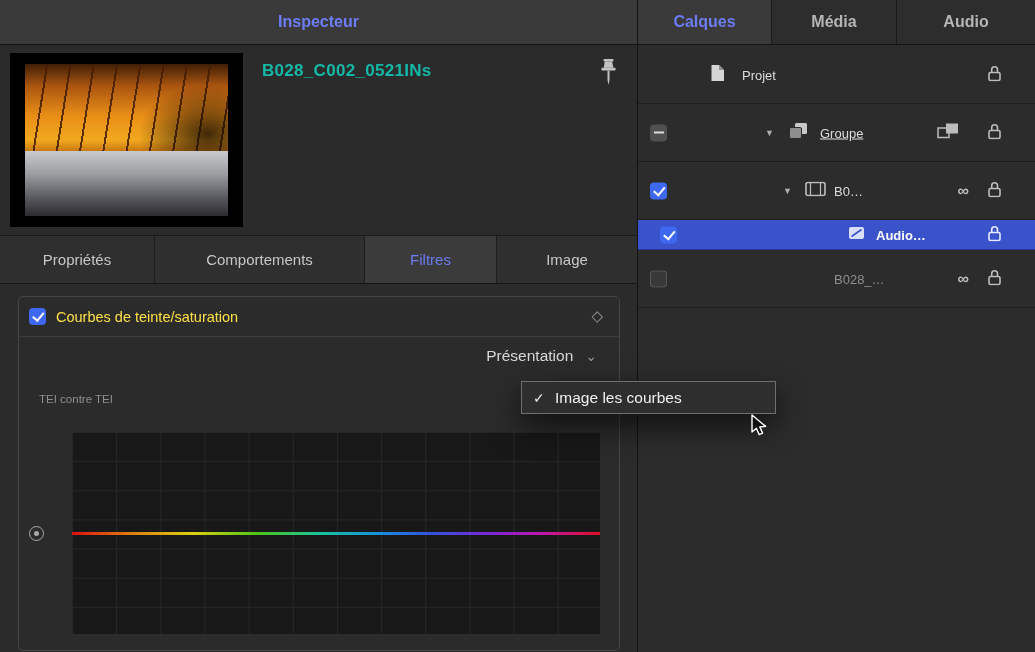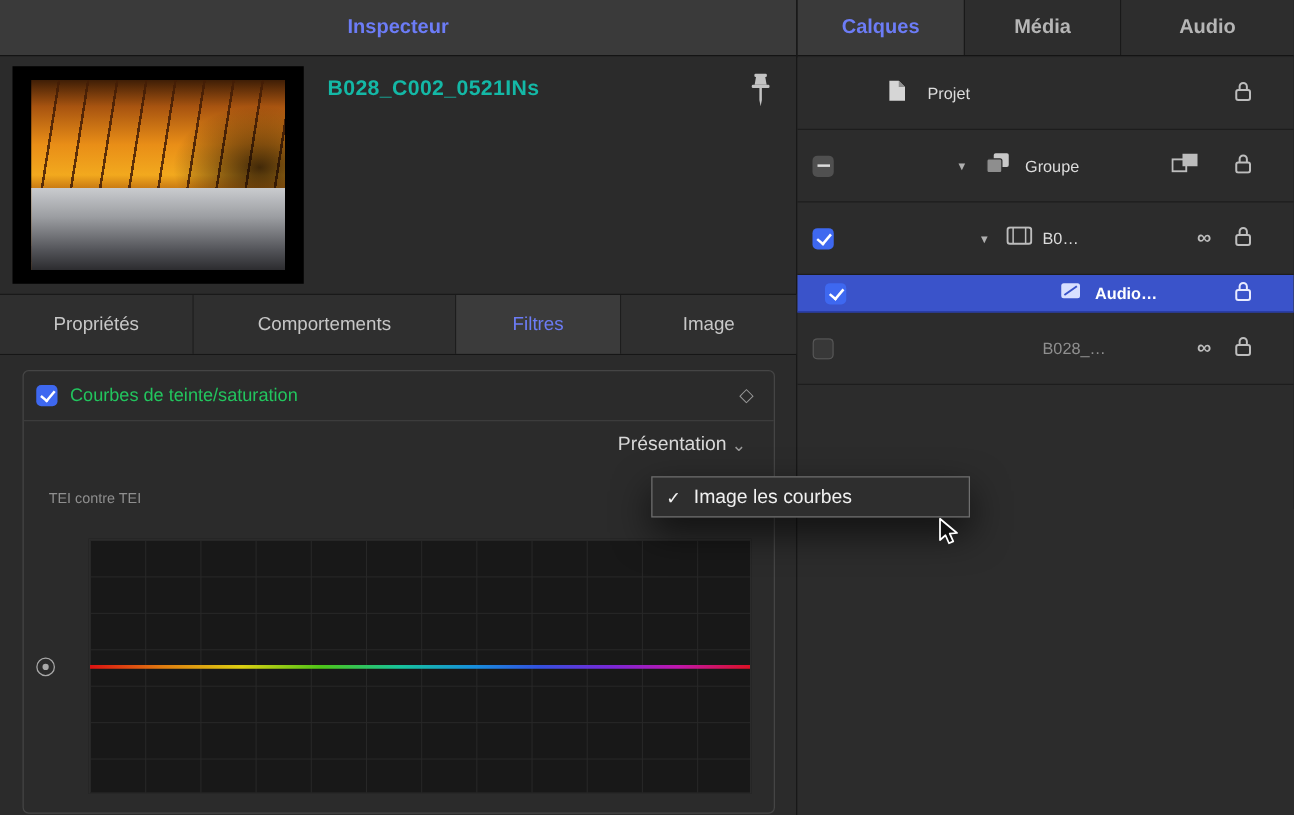--- a/index.html
+++ b/index.html
@@ -36,23 +36,23 @@
   
   .insp-tabs{position:absolute;left:0;top:235px;width:637px;height:49px;display:flex;background:#2f2f2f;
              border-top:1px solid #191919;border-bottom:1px solid #161616}
   .itab{display:flex;align-items:center;justify-content:center;font-size:15px;font-weight:400;color:#c7c7c7;
         border-right:1px solid #1d1d1d;background:#2f2f2f}
   .itab.sel{background:#3b3b3b;color:#6c7cf6}
 
   
   .filter-group{position:absolute;left:18px;top:296px;width:602px;height:355px;border:1px solid #454545;border-radius:5px}
   .fg-header{position:absolute;left:0;top:0;width:100%;height:40px;border-bottom:1px solid #3c3c3c;display:flex;align-items:center}
-  .fname{margin-left:10px;font-size:14.5px;color:#22c55e}
+  .fname{margin-left:10px;font-size:14.5px;color:#fde047}
   .diamond{position:absolute;right:16px;top:10px;color:#989898;font-size:15px}
-  .presentation{position:absolute;right:22px;top:50px;display:flex;align-items:center;gap:4px;cursor:default}
+  .presentation{position:absolute;right:22px;top:50px;display:flex;align-items:center;gap:12px;cursor:default}
   .plabel{font-size:15.5px;color:#d8d8d8}
   .chev{font-size:14px;color:#9a9a9a;line-height:12px}
   .graph-label{position:absolute;left:20px;top:96px;font-size:11.5px;color:#8f8f8f}
   .graph{position:absolute;left:52px;top:134px;width:530px;height:204px;background-color:#181818;border:1px solid #2b2b2b;
          background-image:linear-gradient(#272727 1px,transparent 1px),linear-gradient(90deg,#272727 1px,transparent 1px);
          background-size:44.17px 29.15px}
   .rainbow{position:absolute;left:0;right:0;top:calc(50% - 1px);height:3px;
      background:linear-gradient(90deg,#dd1111 0%,#e07c10 11%,#ddd012 23%,#4ec618 35%,#17c49c 47%,#1790dd 58%,#3352e0 68%,#7a28d8 79%,#c017ae 89%,#dd1125 100%)}
   .radio{position:absolute;left:10px;top:229px;width:15px;height:15px;border:1.5px solid #a8a8a8;border-radius:50%}
   .radio::after{content:"";position:absolute;left:50%;top:50%;width:5px;height:5px;margin:-2.5px 0 0 -2.5px;background:#a8a8a8;border-radius:50%}
@@ -198,21 +198,21 @@
     <div class="lrow h58">
       <span class="abs cb mixed" style="left:12px"></span>
       <span class="abs lthumb" style="left:46px"><span class="art tunnel"></span></span>
       <span class="abs disc" style="left:127px">▼</span>
       <span class="abs" style="left:150px">
         <svg width="21" height="19" viewBox="0 0 21 19">
           <rect x="7" y="1.5" width="12" height="11" rx="1.5" fill="#c9c9c9"></rect>
           <rect x="1.5" y="6" width="12" height="11" rx="1.5" fill="#8e8e8e" stroke="#2c2c2c"></rect>
         </svg>
       </span>
-      <span class="abs lname" style="left:182px;">Groupe</span>
+      <span class="abs lname" style="left:182px;text-decoration:underline">Groupe</span>
       <span class="abs ic" style="right:76px">
         <svg width="22" height="17" viewBox="0 0 22 17">
           <rect x="1" y="5.5" width="11" height="9.5" fill="none" stroke="currentColor" stroke-width="1.5"></rect>
           <rect x="9" y="1" width="12" height="10" fill="currentColor"></rect>
         </svg>
       </span>
       <span class="abs ic" style="right:33px">
         <svg width="15" height="17" viewBox="0 0 15 17">
             <rect x="2" y="8" width="11" height="8" rx="1.6" fill="none" stroke="currentColor" stroke-width="1.6"></rect>
             <path d="M4.7 8 V5.2 a2.9 2.9 0 0 1 5.8 0 V8" fill="none" stroke="currentColor" stroke-width="1.6"></path>

